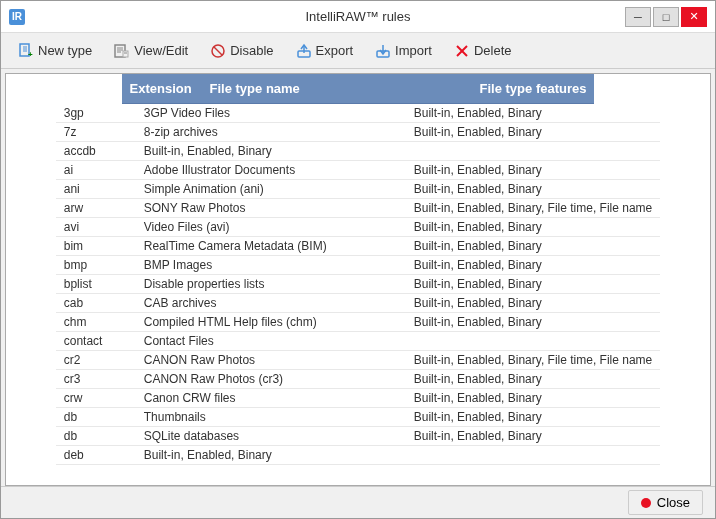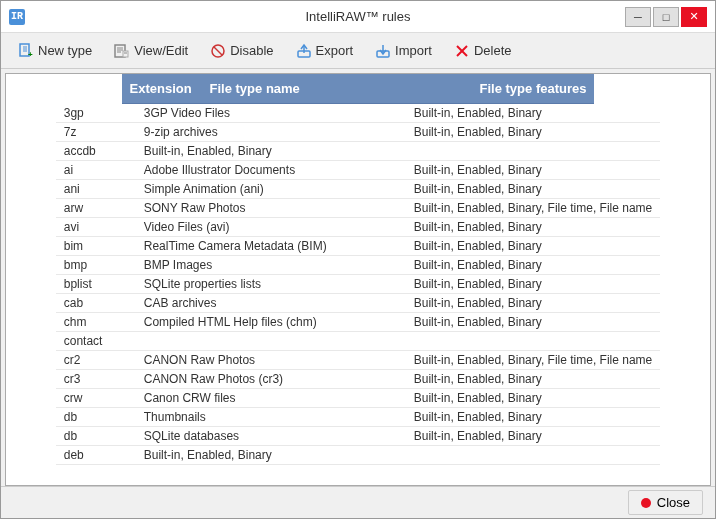--- a/index.html
+++ b/index.html
@@ -25,21 +25,20 @@
       display: flex;
       align-items: center;
       justify-content: space-between;
       border-bottom: 1px solid #ddd;
       padding: 0 8px;
     }
     .title-bar-left {
       display: flex;
       align-items: center;
       gap: 6px;
-      font-family: Liberation Mono, monospace;
     }
     .title-icon {
       width: 16px;
       height: 16px;
       background: #4a90d9;
       border-radius: 2px;
       display: flex;
       align-items: center;
       justify-content: center;
       color: white;
@@ -284,21 +283,21 @@
       <div class="table-header-cell">File type features</div>
     </div>
     <div class="table-body" id="table-body">
         <div class="table-row">
           <div class="table-cell">3gp</div>
           <div class="table-cell">3GP Video Files</div>
           <div class="table-cell">Built-in, Enabled, Binary</div>
         </div>
         <div class="table-row">
           <div class="table-cell">7z</div>
-          <div class="table-cell">9-zip archives</div>
+          <div class="table-cell">8-zip archives</div>
           <div class="table-cell">Built-in, Enabled, Binary</div>
         </div>
         <div class="table-row">
           <div class="table-cell">accdb</div>
           <div class="table-cell">Built-in, Enabled, Binary</div>
         </div>
         <div class="table-row">
           <div class="table-cell">ai</div>
           <div class="table-cell">Adobe Illustrator Documents</div>
           <div class="table-cell">Built-in, Enabled, Binary</div>
@@ -323,35 +322,36 @@
           <div class="table-cell">RealTime Camera Metadata (BIM)</div>
           <div class="table-cell">Built-in, Enabled, Binary</div>
         </div>
         <div class="table-row">
           <div class="table-cell">bmp</div>
           <div class="table-cell">BMP Images</div>
           <div class="table-cell">Built-in, Enabled, Binary</div>
         </div>
         <div class="table-row">
           <div class="table-cell">bplist</div>
-          <div class="table-cell">SQLite properties lists</div>
+          <div class="table-cell">Disable properties lists</div>
           <div class="table-cell">Built-in, Enabled, Binary</div>
         </div>
         <div class="table-row">
           <div class="table-cell">cab</div>
           <div class="table-cell">CAB archives</div>
           <div class="table-cell">Built-in, Enabled, Binary</div>
         </div>
         <div class="table-row">
           <div class="table-cell">chm</div>
           <div class="table-cell">Compiled HTML Help files (chm)</div>
           <div class="table-cell">Built-in, Enabled, Binary</div>
         </div>
         <div class="table-row">
           <div class="table-cell">contact</div>
+          <div class="table-cell">Contact Files</div>
         </div>
         <div class="table-row">
           <div class="table-cell">cr2</div>
           <div class="table-cell">CANON Raw Photos</div>
           <div class="table-cell">Built-in, Enabled, Binary, File time, File name</div>
         </div>
         <div class="table-row">
           <div class="table-cell">cr3</div>
           <div class="table-cell">CANON Raw Photos (cr3)</div>
           <div class="table-cell">Built-in, Enabled, Binary</div>

